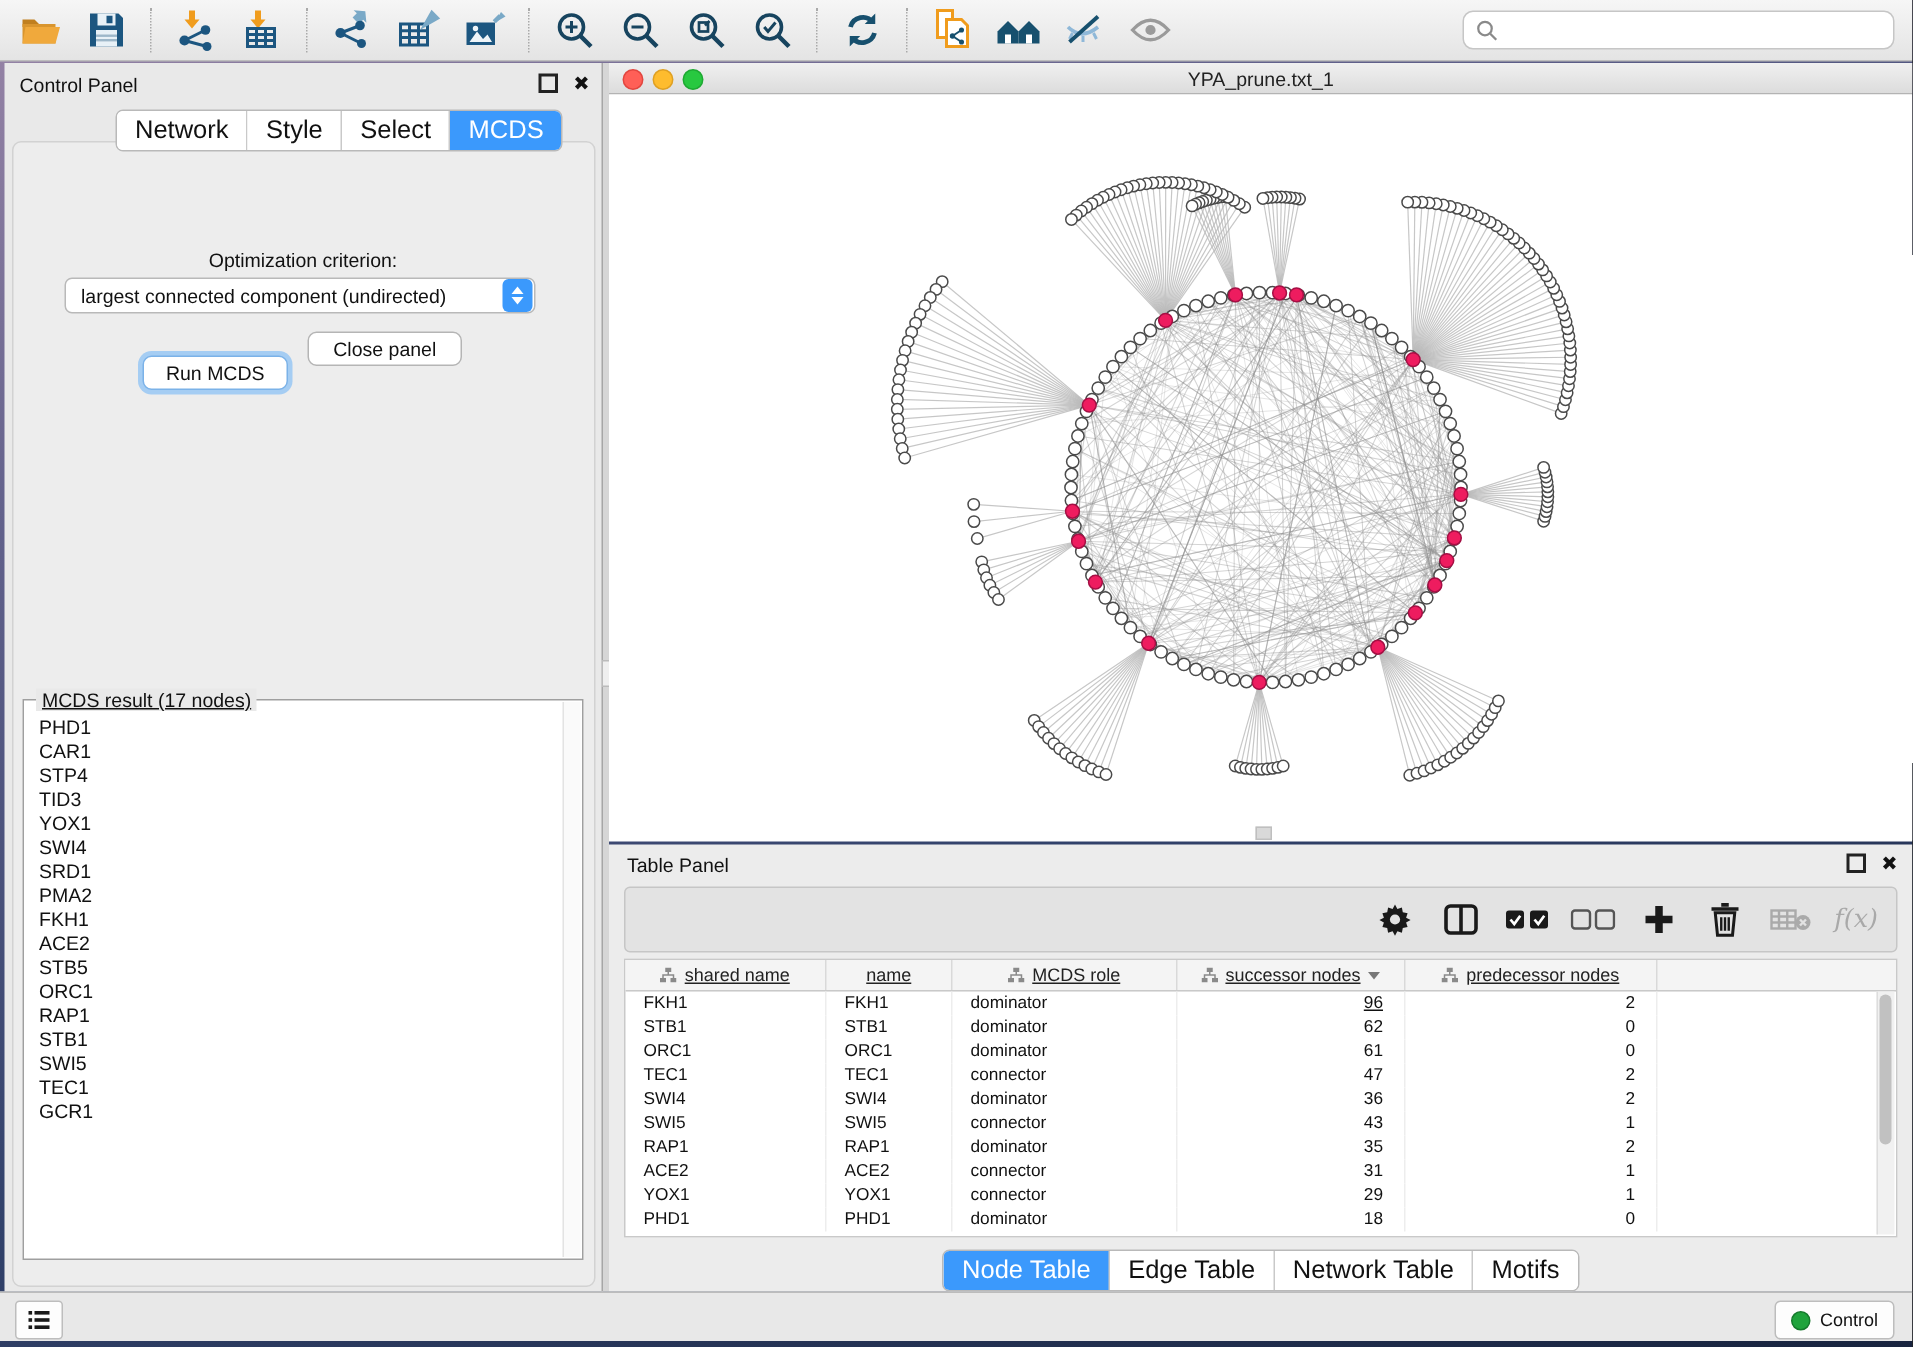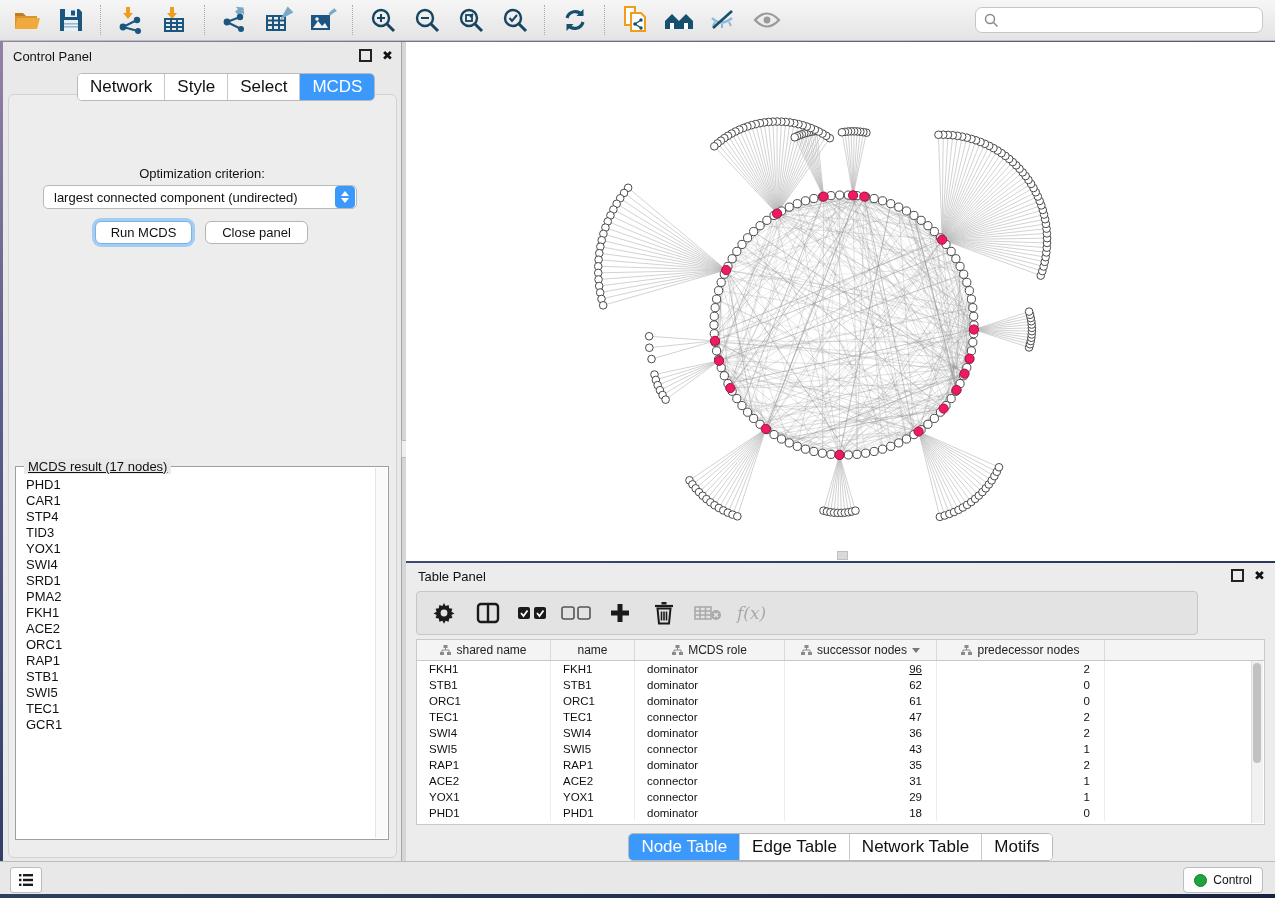--- a/index.html
+++ b/index.html
@@ -32,48 +32,48 @@
   .opt-label{position:absolute;left:0;top:72px;width:100%;text-align:center;font-size:13px;color:#111;}
   .dropdown{position:absolute;left:40px;top:91px;width:314px;height:24px;background:#fff;
     border:1px solid #b9b9b9;border-radius:5px;display:flex;align-items:center;box-sizing:border-box;}
   .dropdown .dd-text{flex:1;font-size:13px;padding-left:10px;color:#111;white-space:nowrap;}
   .dd-stepper{width:20px;height:22px;background:#3b99fc;border-radius:4px;margin-right:1px;
     display:flex;flex-direction:column;align-items:center;justify-content:center;gap:2px;}
   .tri-up{width:0;height:0;border-left:4px solid transparent;border-right:4px solid transparent;border-bottom:5px solid #fff;}
   .tri-dn{width:0;height:0;border-left:4px solid transparent;border-right:4px solid transparent;border-top:5px solid #fff;}
   .btn{position:absolute;height:23px;background:#fff;border:1px solid #b5b5b5;border-radius:6px;
     font-size:13px;color:#111;display:flex;align-items:center;justify-content:center;box-sizing:border-box;}
-  .btn.focused{box-shadow:0 0 0 3px #a5cdf3;border-color:#7bb2e8;}
+  .btn.focused{box-shadow:0 0 0 3px #a5cdf3;border-color:#7bb2e8;margin-top:16px;}
   .result-box{position:absolute;left:12px;top:424px;width:372px;height:372px;background:#fff;
     border:1px solid #9f9f9f;}
   .result-legend{position:absolute;left:8px;top:-8px;background:#e9e9e9;padding:0 4px;font-size:13px;color:#111;text-decoration:underline;}
   .result-list{position:absolute;left:1px;top:10px;right:12px;bottom:1px;overflow:hidden;font-size:13px;color:#111;}
   .result-list .ritem{height:16px;line-height:16px;padding-left:9px;}
   .result-scroll{position:absolute;right:1px;top:1px;bottom:1px;width:11px;background:#fafafa;border-left:1px solid #e3e3e3;}
   
   .vdivider{position:absolute;left:402px;top:42px;width:4px;height:819px;background:#d6d6d6;}
   .vhandle{position:absolute;left:401px;top:440px;width:6px;height:16px;background:#efefef;border:1px solid #bbb;}
   
   .netwin{position:absolute;left:406px;top:42px;width:869px;height:519px;background:#fff;}
   .net-titlebar{position:absolute;left:0;top:0;width:100%;height:21px;
     background:linear-gradient(#f0f0f0,#dcdcdc);border-bottom:1px solid #b3b3b3;box-sizing:border-box;}
   .tl{position:absolute;top:4px;width:12px;height:12px;border-radius:50%;}
   .net-title{position:absolute;left:0;top:3px;width:100%;text-align:center;font-size:13px;color:#222;}
   .net-canvas{position:absolute;left:0;top:21px;width:869px;height:497px;background:#fff;}
   .net-handle{position:absolute;left:431px;bottom:1px;width:9px;height:7px;background:#d9d9d9;border:1px solid #bfbfbf;}
   
   .tpanel{position:absolute;left:406px;top:563px;width:869px;height:298px;background:#ececec;}
-  .tp-toolbar{position:absolute;left:10px;top:28px;width:782px;height:44px;background:#e3e3e3;
-    border:1px solid #c6c6c6;border-radius:4px;display:flex;align-items:center;gap:14px;padding:0 12px;box-sizing:border-box;}
+  .tp-toolbar{position:absolute;left:10px;top:28px;width:849px;height:44px;background:#e3e3e3;
+    border:1px solid #c6c6c6;border-radius:4px;display:flex;align-items:center;gap:14px;padding:0 12px;box-sizing:border-box;justify-content:flex-end;}
   .tpi{width:30px;height:30px;display:flex;align-items:center;justify-content:center;}
   .fx-label{font-family:"DejaVu Serif",serif;font-style:italic;font-size:17px;color:#a9a9a9;}
   .ntable{position:absolute;left:10px;top:76px;width:849px;height:186px;background:#fff;border:1px solid #c9c9c9;box-sizing:border-box;}
   .thead{display:flex;height:20px;background:#f4f4f4;border-bottom:1px solid #c9c9c9;}
   .th{display:flex;align-items:center;justify-content:center;gap:5px;font-size:12px;color:#222;
-    border-right:1px solid #d9d9d9;box-sizing:border-box;overflow:hidden;}
+    border-right:1px solid #d9d9d9;box-sizing:border-box;overflow:hidden;text-decoration:underline;}
   .trow{display:flex;height:16px;}
   .td{font-size:11.5px;color:#111;line-height:16px;border-right:1px solid #ededed;box-sizing:border-box;
     padding:0 14px 0 12px;white-space:nowrap;overflow:hidden;}
   .td.num{text-align:right;}
   .sort-dn{width:0;height:0;border-left:4px solid transparent;border-right:4px solid transparent;border-top:5px solid #777;}
   .tscroll{position:absolute;right:1px;top:21px;bottom:1px;width:11px;background:#f1f1f1;border-left:1px solid #ddd;}
   .tthumb{position:absolute;left:1px;top:2px;width:8px;height:100px;background:#c1c1c1;border-radius:4px;}
   .tp-tabs{position:absolute;left:0;right:0;top:270px;display:flex;justify-content:center;}
   .statusbar{position:absolute;left:0;top:861px;width:1275px;height:33px;background:#e8e8e8;border-top:1px solid #bcbcbc;box-sizing:border-box;}
   .sb-btn{position:absolute;left:10px;top:5px;width:30px;height:24px;background:#fdfdfd;border:1px solid #bdbdbd;border-radius:3px;
@@ -274,34 +274,41 @@
           <div class="ritem">PHD1</div>
           <div class="ritem">CAR1</div>
           <div class="ritem">STP4</div>
           <div class="ritem">TID3</div>
           <div class="ritem">YOX1</div>
           <div class="ritem">SWI4</div>
           <div class="ritem">SRD1</div>
           <div class="ritem">PMA2</div>
           <div class="ritem">FKH1</div>
           <div class="ritem">ACE2</div>
+          <div class="ritem">STB5</div>
           <div class="ritem">ORC1</div>
           <div class="ritem">RAP1</div>
           <div class="ritem">STB1</div>
           <div class="ritem">SWI5</div>
           <div class="ritem">TEC1</div>
           <div class="ritem">GCR1</div>
         </div>
       <div class="result-scroll"></div>
     </div>
   </div>
   <div class="vdivider"></div>
   <div class="vhandle"></div>
 
   <div class="netwin">
+    <div class="net-titlebar">
+      <span class="tl" style="left:9px;background:#ff5f57;border:1px solid #e2463f;"></span>
+      <span class="tl" style="left:29px;background:#febc2e;border:1px solid #dfa023;"></span>
+      <span class="tl" style="left:49px;background:#28c840;border:1px solid #1ea932;"></span>
+      <span class="net-title">YPA_prune.txt_1</span>
+    </div>
     <div class="net-canvas">
       <svg id="netsvg" width="869" height="497" viewBox="0 0 869 497">
           <line x1="536.1122454289604" y1="176.71232623123407" x2="321.97255133821545" y2="320.6313154980933" stroke="#8f8f8f" stroke-width="0.7" opacity="0.38"></line>
           <line x1="536.1122454289604" y1="176.71232623123407" x2="308.2903057789901" y2="270.68304238686585" stroke="#8f8f8f" stroke-width="0.7" opacity="0.38"></line>
           <line x1="536.1122454289604" y1="176.71232623123407" x2="549.8522053038181" y2="328.25016353694934" stroke="#8f8f8f" stroke-width="0.7" opacity="0.38"></line>
           <line x1="536.1122454289604" y1="176.71232623123407" x2="391.27698953112326" y2="383.31347943540834" stroke="#8f8f8f" stroke-width="0.7" opacity="0.38"></line>
           <line x1="536.1122454289604" y1="176.71232623123407" x2="433.6560529890022" y2="391.9274032849331" stroke="#8f8f8f" stroke-width="0.7" opacity="0.38"></line>
           <line x1="536.1122454289604" y1="176.71232623123407" x2="383.2784808843164" y2="379.9218187854643" stroke="#8f8f8f" stroke-width="0.7" opacity="0.38"></line>
           <line x1="536.1122454289604" y1="176.71232623123407" x2="308.2903057789901" y2="270.68304238686585" stroke="#8f8f8f" stroke-width="0.7" opacity="0.38"></line>
           <line x1="536.1122454289604" y1="176.71232623123407" x2="515.1133668148162" y2="157.3408930934168" stroke="#8f8f8f" stroke-width="0.7" opacity="0.38"></line>

